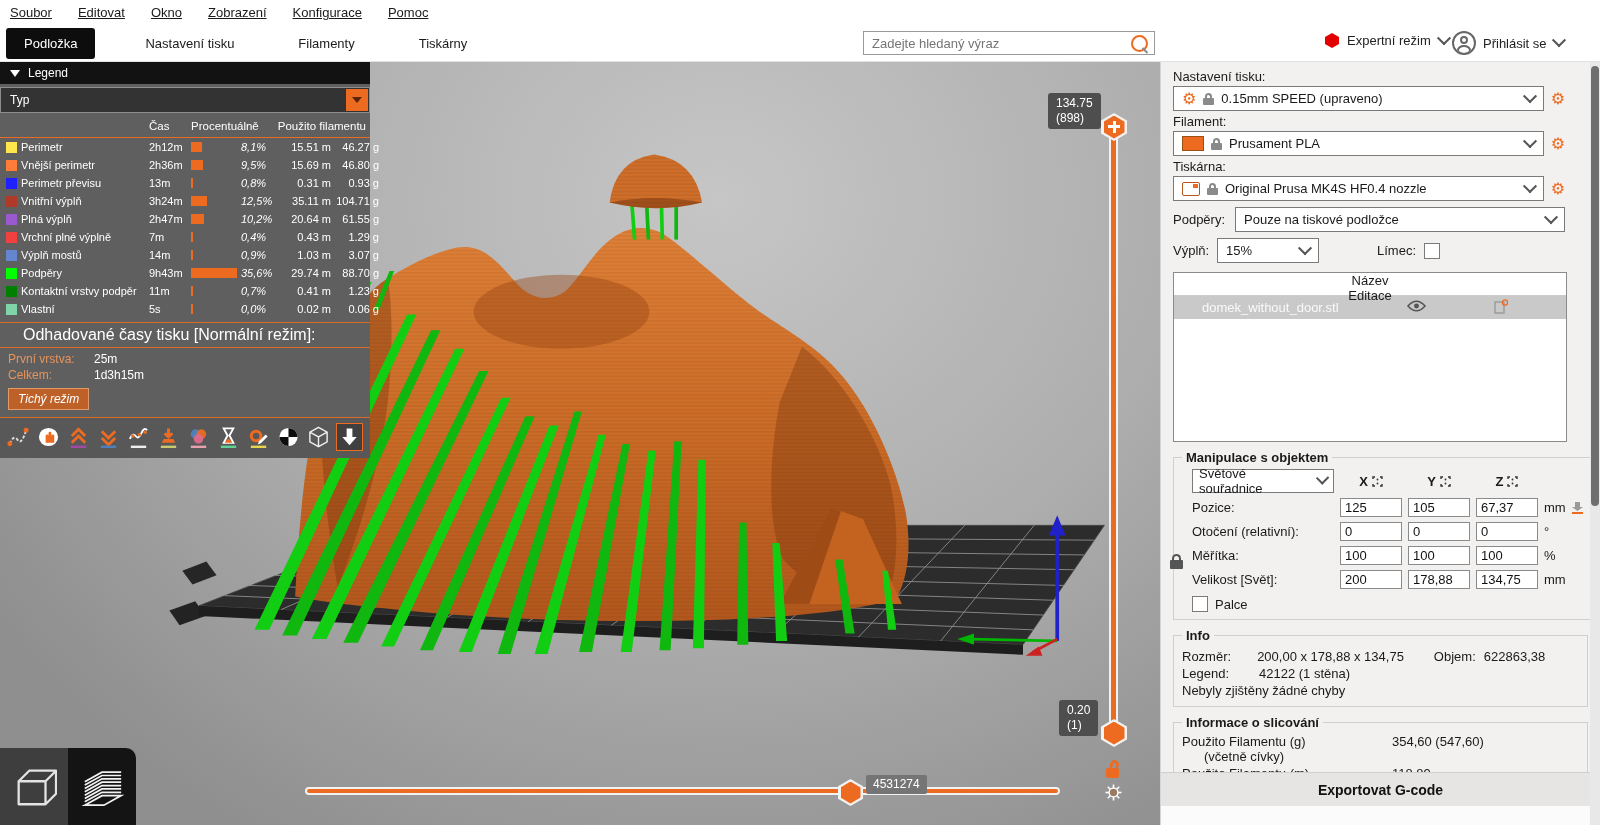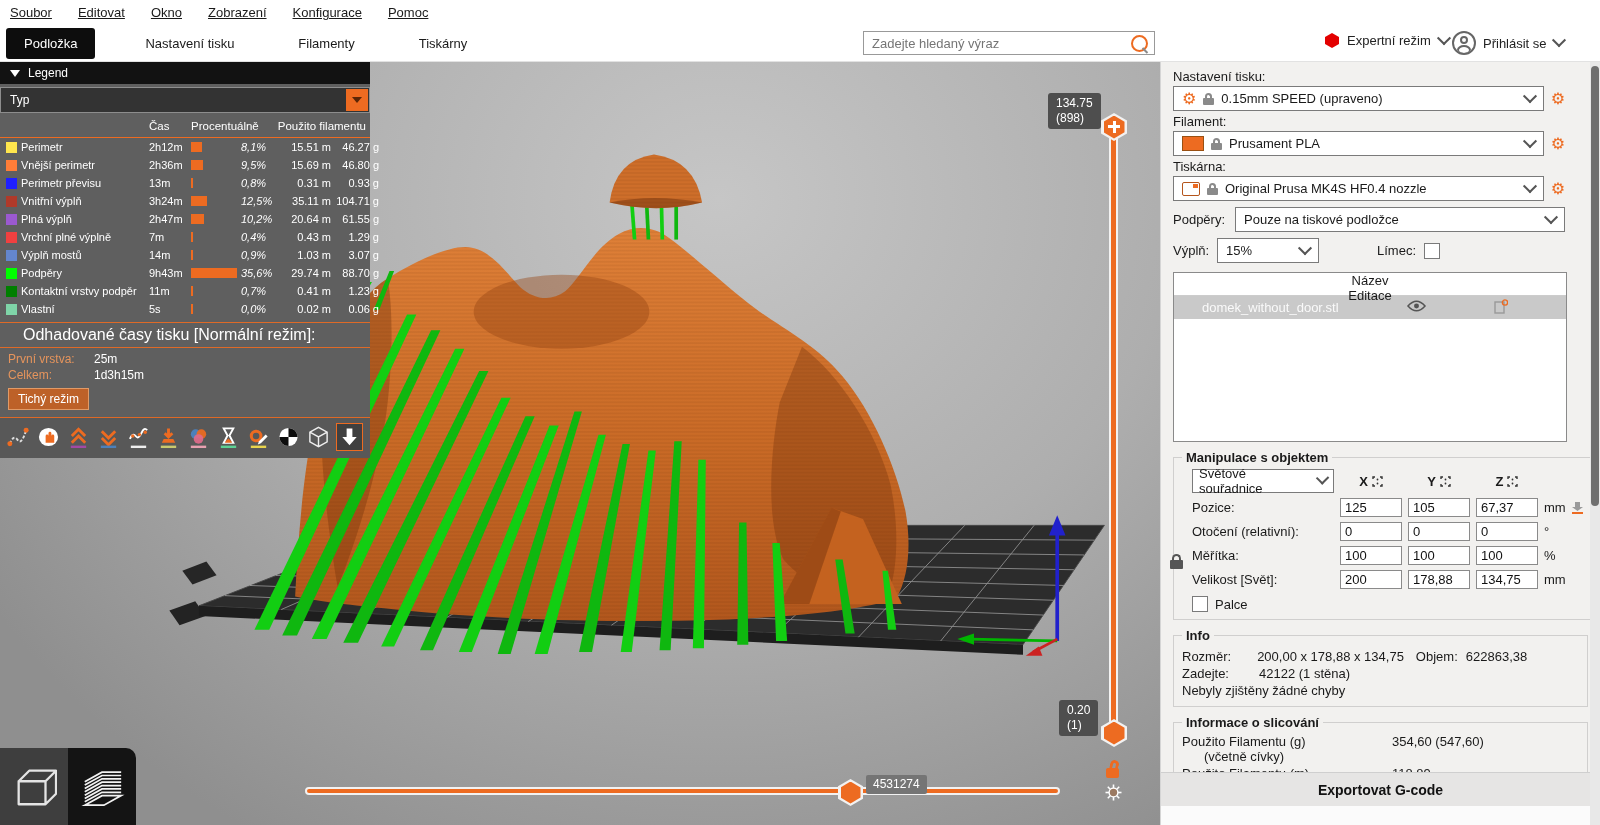--- a/index.html
+++ b/index.html
@@ -37,21 +37,21 @@
   .lname{width:128px;flex:none;overflow:hidden;white-space:nowrap;}
   .ltime{width:42px;flex:none;}
   .lbarc{width:50px;flex:none;display:flex;align-items:center;}
   .lbarc i{display:block;height:10px;background:#ED6B21;}
   .lpct{width:36px;flex:none;text-align:left;font-style:italic;}
   .lm{width:54px;flex:none;text-align:right;}
   .lg{width:48px;flex:none;text-align:right;padding-right:4px;}
   .lsec{border-top:1px solid rgba(237,107,33,.9);padding:3px 23px;font-size:16px;}
   .est-row{display:flex;gap:8px;padding:1px 8px;font-size:12px;}
   .est-label{color:#e5945c;width:78px;}
-  #stealth-btn{margin:5px 8px 7px 8px;display:inline-block;background:#bd6128;border:1px solid #e09a67;color:#fff;font-size:12px;padding:3px 9px;cursor:pointer;}
+  #stealth-btn{margin:5px 8px 7px 8px;display:inline-block;background:#bd6128;border:1px solid #e09a67;color:#fff;font-size:12px;padding:3px 9px;cursor:pointer;font-style:italic;}
   #legend-icons{border-top:1px solid rgba(237,107,33,.9);display:flex;align-items:center;gap:5px;padding:5px 6px 7px 6px;background:#585858;}
   .licon{width:25px;height:26px;display:flex;align-items:center;justify-content:center;}
   .licon svg{width:23px;height:24px;}
   .licon.active{border:1px solid #ED6B21;background:#404040;}
   
   #viewbtns{left:0;top:748px;display:flex;}
   .vbtn{width:68px;height:77px;display:flex;align-items:center;justify-content:center;background:#3e3e3e;}
   .vbtn.active{background:#141414;border-top-right-radius:10px;}
   
   .vtrack{left:1109px;top:128px;width:9px;height:606px;background:#ED6B21;border:2px solid #f2f2f2;border-radius:6px;}
@@ -664,25 +664,25 @@
       <span class="checkbox"></span>
       <span>Palce</span>
     </div>
   </fieldset>
 
   <fieldset>
     <legend>Info</legend>
     <div class="info-line">
       <span>Rozměr:</span>
       <span style="margin-left:18px">200,00 x 178,88 x 134,75</span>
-      <span style="margin-left:4px">Objem:</span>
+      <span style="margin-left:22px">Objem:</span>
       <span>622863,38</span>
     </div>
     <div class="info-line">
-      <span>Zadejte:</span>
+      <span>Legend:</span>
       <span style="margin-left:22px">42122 (1 stěna)</span>
     </div>
     <div class="info-line">
         <span>Nebyly zjištěny žádné chyby</span>
       </div>
   </fieldset>
 
   <fieldset style="height:52px;overflow:hidden;">
     <legend>Informace o slicování</legend>
     <div class="sli-grid">

